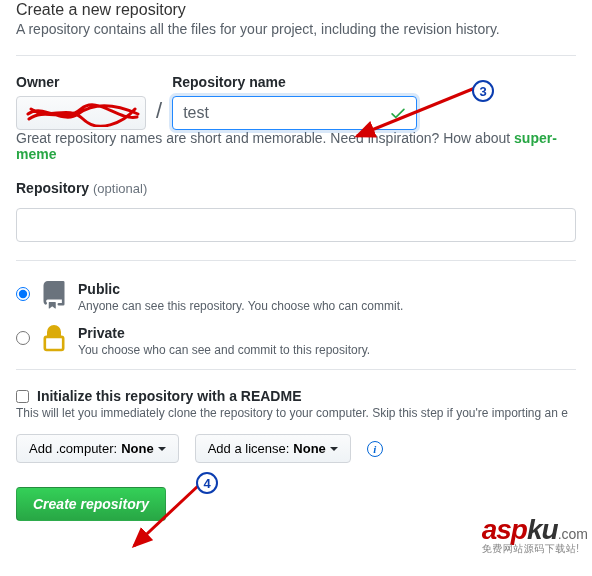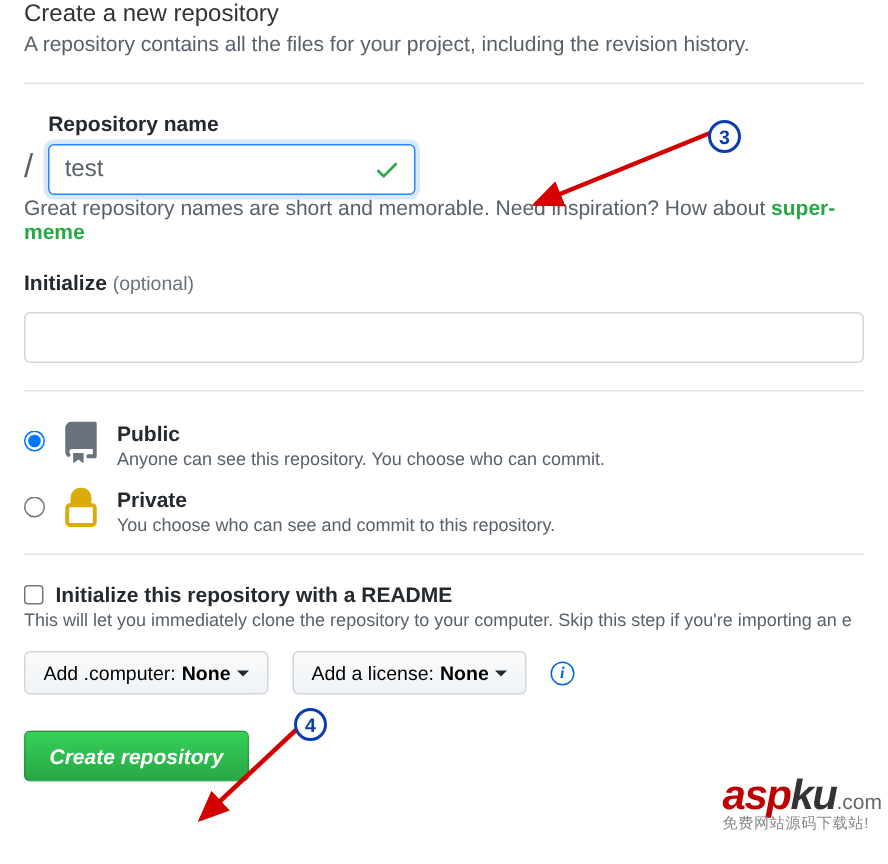--- a/index.html
+++ b/index.html
@@ -189,41 +189,49 @@
 <body>
 
 
 
 <h1 class="page-title">Create a new repository</h1>
 <p class="subtitle">A repository contains all the files for your project, including the revision history.</p>
 
 <hr class="rule">
 
 <div class="row-owner-name">
+  <div>
+    <label class="field-label">Owner</label>
+    <button class="owner-btn">
+      <svg class="scribble" viewBox="0 0 120 26">
+        <path d="M5 13 C 20 2, 40 24, 55 13 S 90 2, 115 13 M8 8 C 25 20, 45 3, 60 18 S 100 22, 112 8 M6 18 C 22 6, 42 22, 58 8 S 95 20, 114 16" stroke="#d40000" stroke-width="3" fill="none" stroke-linecap="round"></path>
+      </svg>
+    </button>
+  </div>
   <div class="slash">/</div>
   <div>
     <label class="field-label">Repository name</label>
     <div class="repo-input-wrap">
       <input class="repo-input" type="text" value="test" style="">
       <span class="check-icon">
         <svg width="18" height="18" viewBox="0 0 16 16">
             <path fill="#28a745" d="M13.78 4.22a.75.75 0 010 1.06l-7.25 7.25a.75.75 0 01-1.06 0L2.22 9.28a.75.75 0 011.06-1.06L6 10.94l6.72-6.72a.75.75 0 011.06 0z"></path>
           </svg>
       </span>
     </div>
   </div>
 </div>
 
 <p class="hint">
   <span>Great repository names are short and memorable. Need inspiration? How about </span><a href="#">super-meme</a>
 </p>
 
 <div class="desc-section">
   <label class="field-label">
-    <span>Initialize</span> <span class="optional">(optional)</span>
+    <span>Repository</span> <span class="optional">(optional)</span>
   </label>
   <input class="desc-input" type="text" value="" style="">
 </div>
 
 <hr class="rule" style="margin-top:18px">
 
 <div class="vis-section">
   <div class="vis-row">
     <input type="radio" name="vis" checked="" style="">
     <svg class="vis-icon" viewBox="0 0 16 16">

